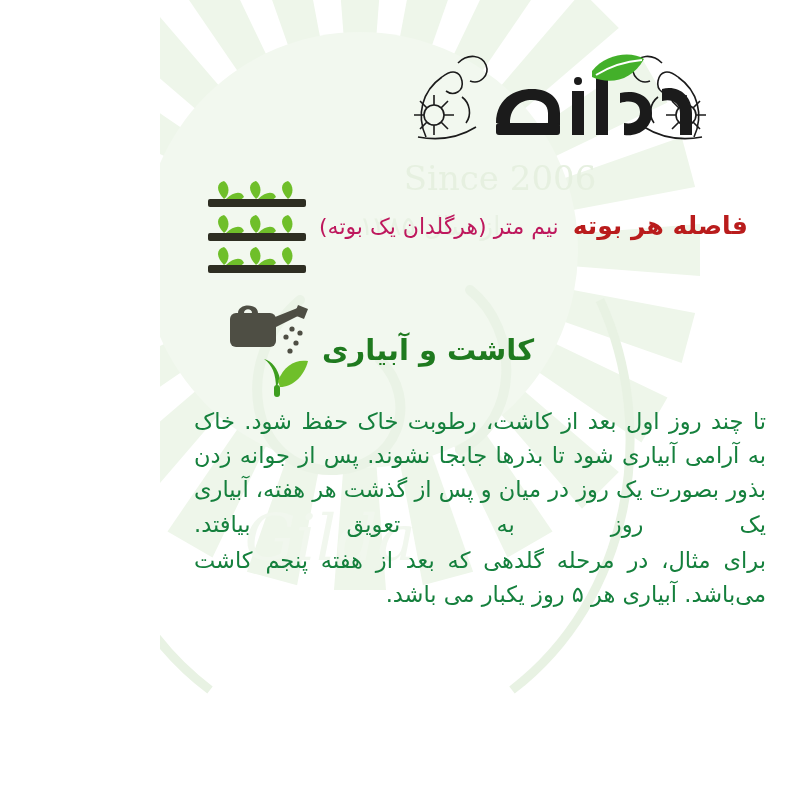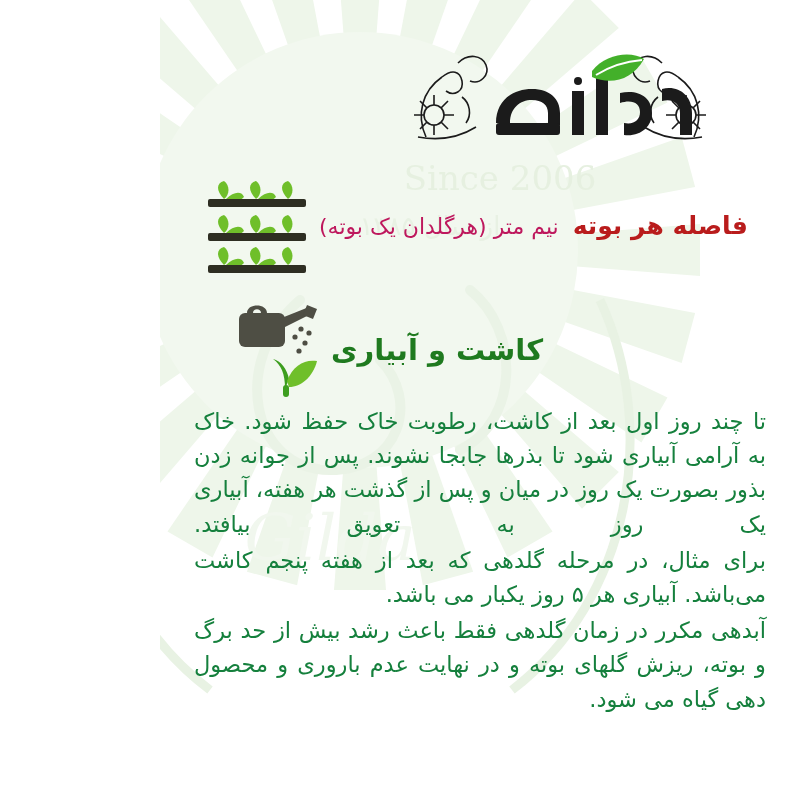--- a/index.html
+++ b/index.html
@@ -80,21 +80,21 @@
     color: #be185d;
     font-size: 22px;
     margin-right: 14px;
   }
 
   
   .row-heading {
     position: absolute;
     top: 300px;
     right: 30px;
-    left: 45px;
+    left: 36px;
     height: 100px;
     display: flex;
     flex-direction: row;
     align-items: center;
     justify-content: flex-end;
   }
   .watering-icon {
     width: 100px;
     height: 95px;
     flex: 0 0 auto;
@@ -311,16 +311,15 @@
           <path d="M64,78 C70,62 82,56 94,58 C90,74 78,84 66,84 Z" fill="#6fbf2a"></path>
           <rect x="60" y="82" width="6" height="12" rx="3" fill="#3d9e1f"></rect>
         </g>
       </svg>
     </div>
   </div>
 
   <div class="body-text">
     <p>تا چند روز اول بعد از کاشت، رطوبت خاک حفظ شود. خاک به آرامی آبیاری شود تا بذرها جابجا نشوند. پس از جوانه زدن بذور بصورت یک روز در میان و پس از گذشت هر هفته، آبیاری یک روز به تعویق بیافتد.</p>
     <p class="p-final-line">برای مثال، در مرحله گلدهی که بعد از هفته پنجم کاشت می‌باشد. آبیاری هر ۵ روز یکبار می باشد.</p>
-    <p>آبدهی مکرر در زمان گلدهی فقط باعث رشد بیش از حد برگ و بوته، ریزش گلهای بوته و در نهایت عدم باروری و محصول دهی گیاه می شود.</p>
   </div>
 
 </div>
 
 </body></html>

